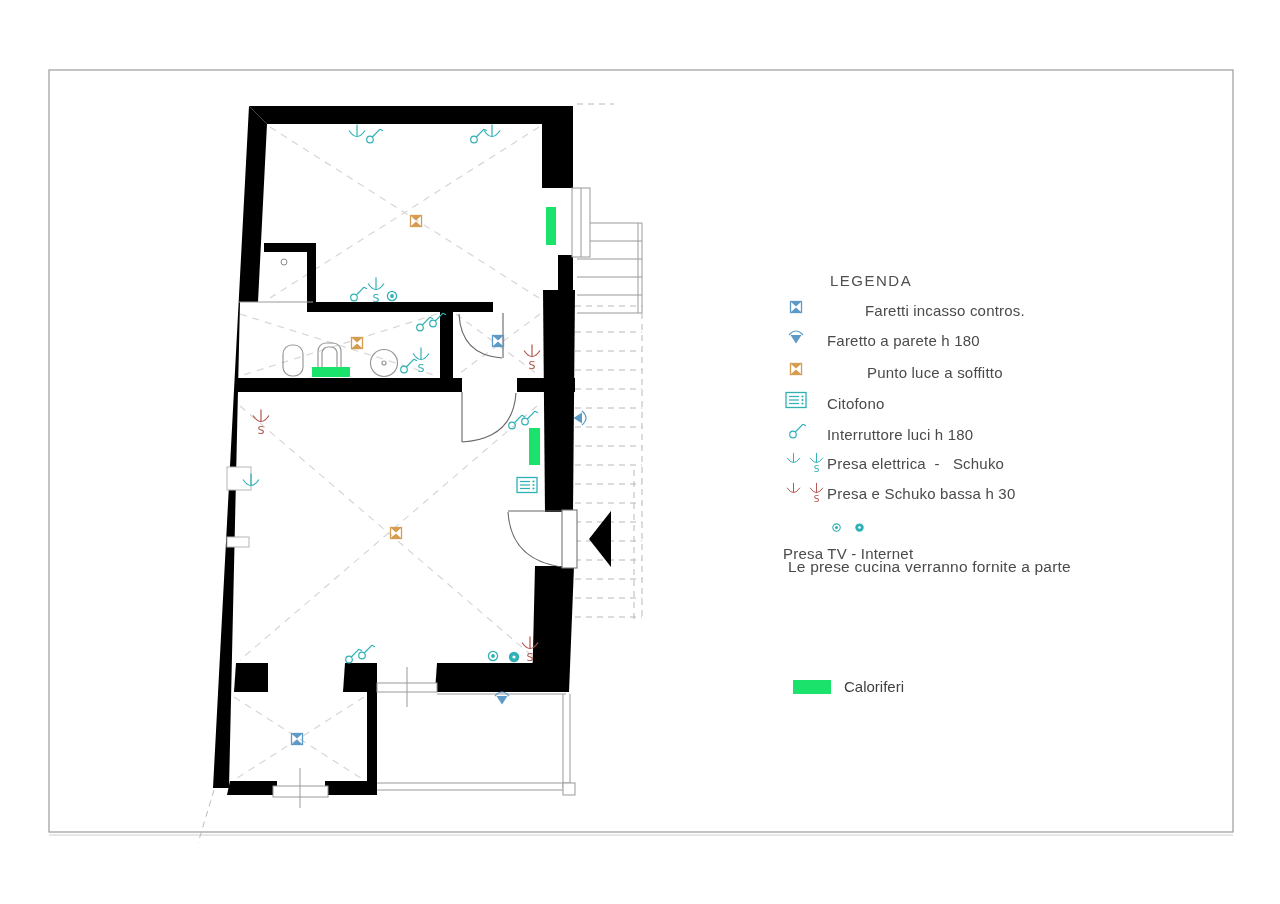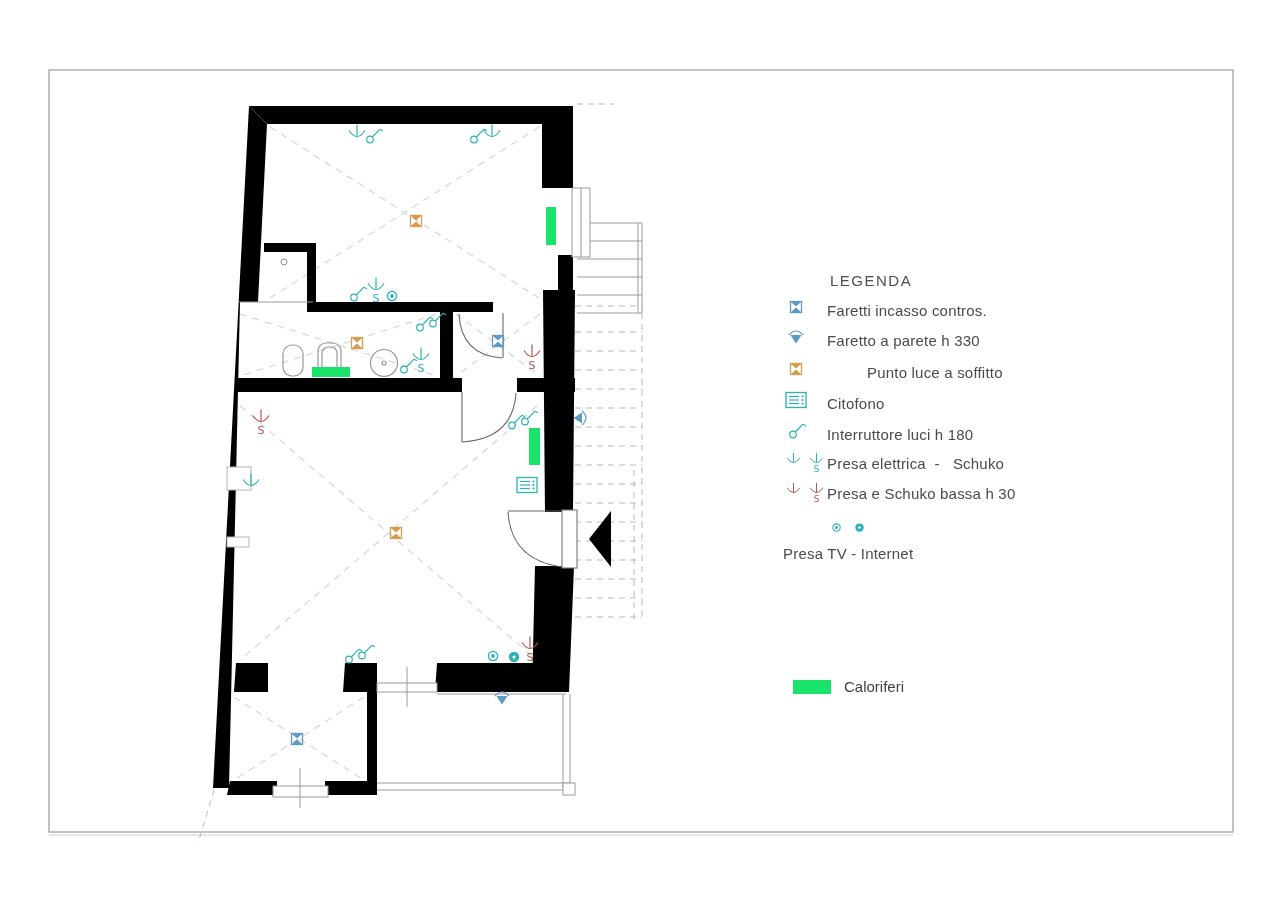--- a/index.html
+++ b/index.html
@@ -229,35 +229,35 @@
         <use href="#sym-presa-s" transform="translate(530,646)" style="color:#b2544d"></use>
         <use href="#sym-interruttore2" transform="translate(359,654)" style="color:#2fb1b6"></use>
         <use href="#sym-spot" transform="translate(297,739)" style="color:#5e9ac6"></use>
         <use href="#sym-faretto" transform="translate(502,698)" style="color:#5e9ac6"></use>
       </g>
 </svg>
 
 <div class="overlay">
   <div class="legend-title">LEGENDA</div>
   <div id="legend-rows">
-        <div class="legend-row" style="top: 297px;">
+        <div class="legend-row" style="top: 297px; gap: 38px;">
           <div class="legend-icons">
             <svg width="26" height="30" viewBox="-13 -12 26 30" style="color:#5e9ac6">
               <use href="#sym-spot"></use>
             </svg>
           </div>
           <div class="legend-label">Faretti incasso contros.</div>
         </div>
         <div class="legend-row" style="top: 327px;">
           <div class="legend-icons">
             <svg width="26" height="30" viewBox="-13 -12 26 30" style="color:#5e9ac6">
               <use href="#sym-faretto"></use>
             </svg>
           </div>
-          <div class="legend-label">Faretto a parete h 330</div>
+          <div class="legend-label">Faretto a parete h 180</div>
         </div>
         <div class="legend-row" style="top: 359px; gap: 40px;">
           <div class="legend-icons">
             <svg width="26" height="30" viewBox="-13 -12 26 30" style="color:#d69c4f">
               <use href="#sym-spot"></use>
             </svg>
           </div>
           <div class="legend-label">Punto luce a soffitto</div>
         </div>
         <div class="legend-row" style="top: 390px;">
@@ -303,19 +303,20 @@
             <svg width="26" height="30" viewBox="-13 -12 26 30" style="color:#2fb1b6">
               <use href="#sym-tv"></use>
             </svg>
             <svg width="26" height="30" viewBox="-13 -12 26 30" style="color:#2fb1b6">
               <use href="#sym-internet"></use>
             </svg>
           </div>
           <div class="legend-label">Presa TV - Internet</div>
         </div>
       </div>
+  <div class="note" style="top:558px">Le prese cucina verranno fornite a parte</div>
   <div class="caloriferi-row">
     <div class="caloriferi-swatch" id="caloriferi-swatch" style="background: rgb(26, 226, 107);"></div>
     <div class="caloriferi-label">Caloriferi</div>
   </div>
 </div>
 
 </div>
 
 </body></html>

